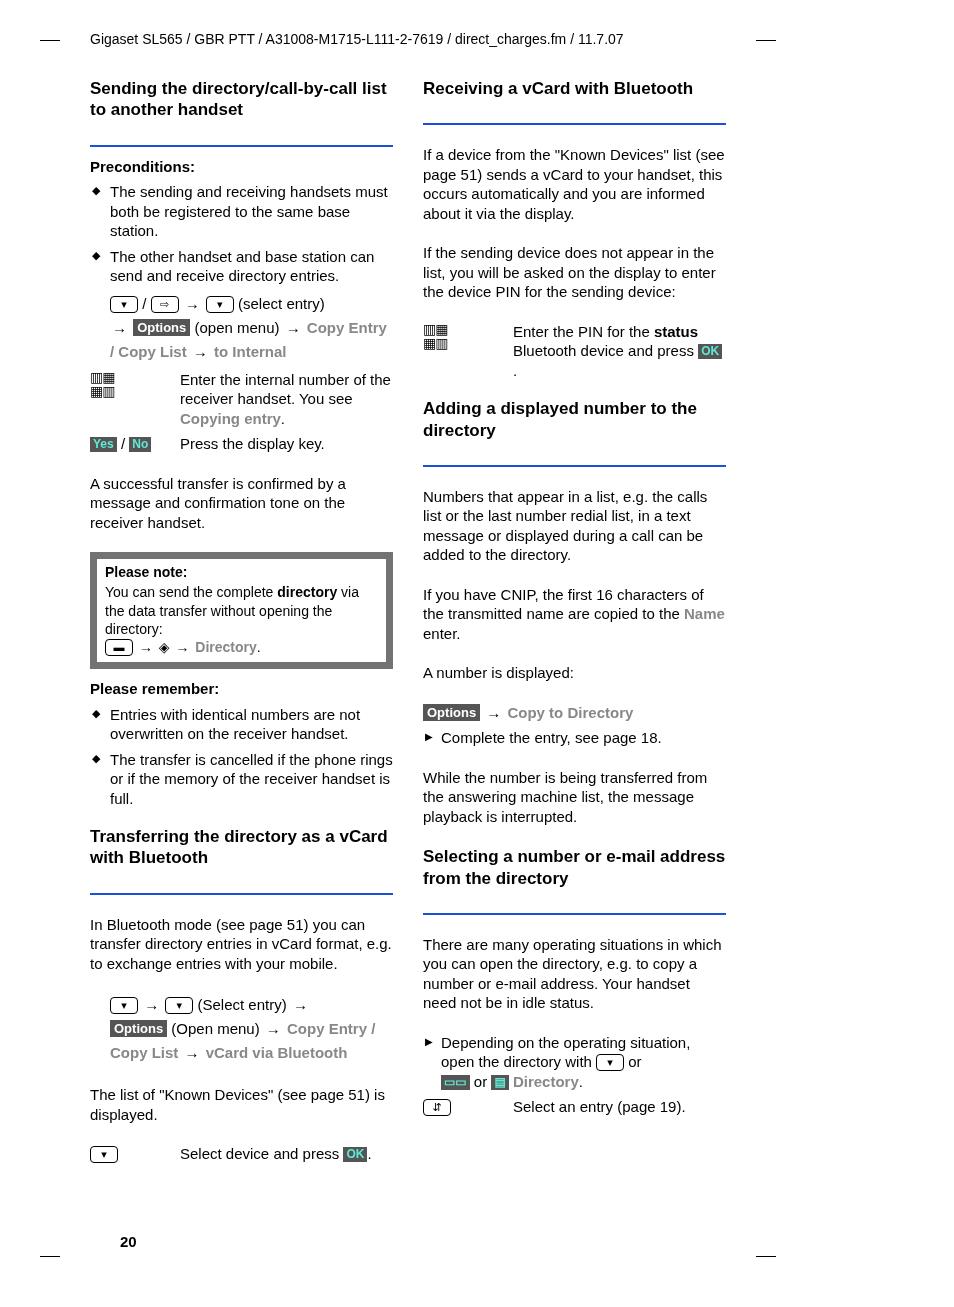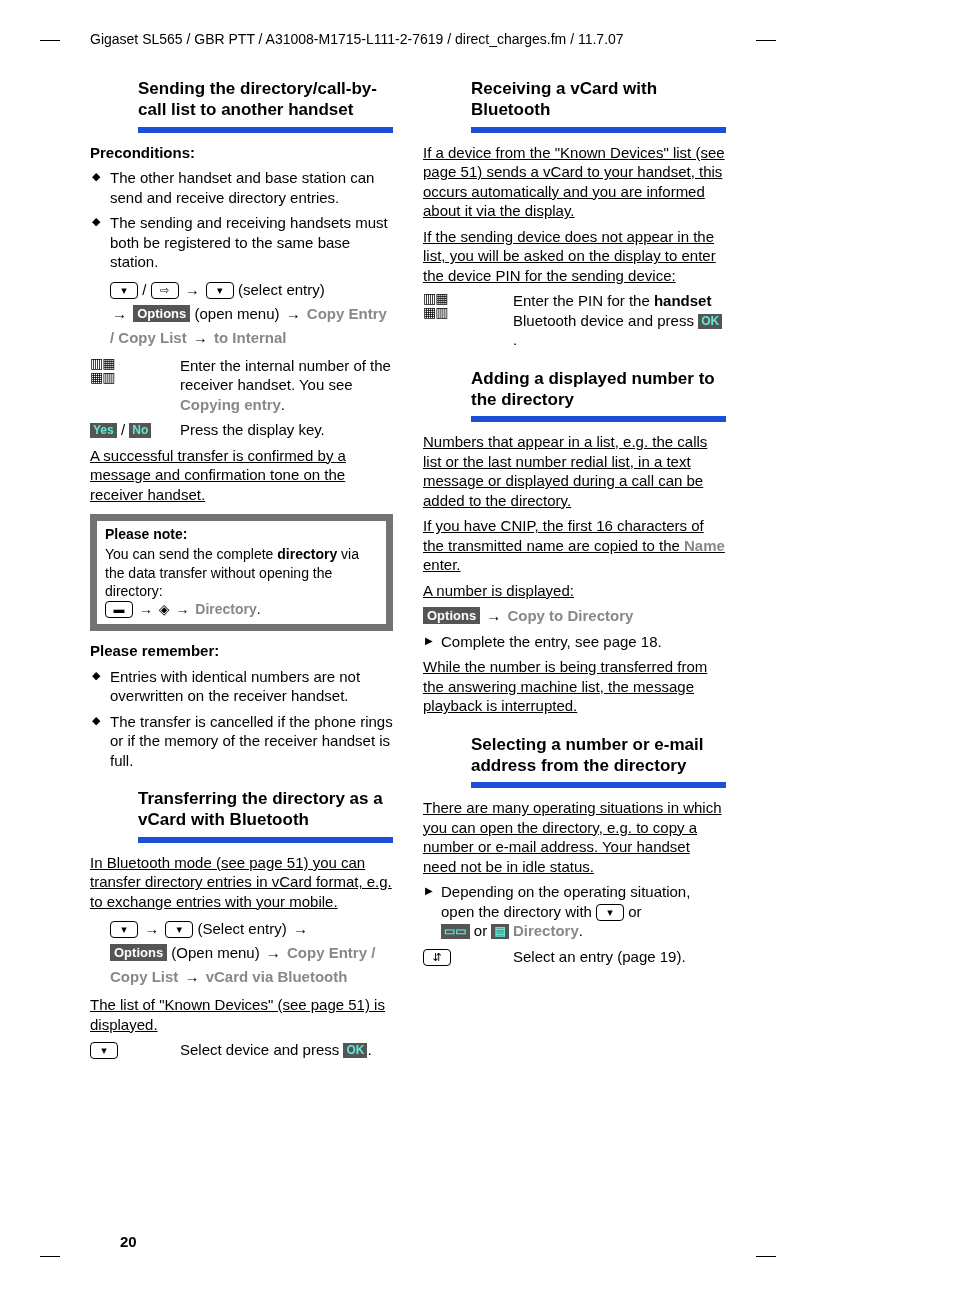--- a/index.html
+++ b/index.html
@@ -55,31 +55,30 @@
     flex: 1;
     min-width: 0;
   }
   h2 {
     font-size: 17px;
     font-weight: bold;
     margin: 0 0 4px 0;
     line-height: 1.25;
   }
   .h2-rule {
-    border-bottom: 6px solid #1d4ed8;
+    border-bottom: 2px solid #1d4ed8;
     margin-bottom: 10px;
-    padding-bottom: 2px;
-    margin-left: 48px;
+    padding-bottom: 20px;
   }
   h3 {
     font-size: 15px;
     font-weight: bold;
     margin: 10px 0 6px 0;
   }
-  p { margin: 6px 0; text-decoration: underline; }
+  p { margin: 20px 0; }
   ul.diamond {
     list-style: none;
     padding: 0;
     margin: 4px 0;
   }
   ul.diamond li {
     position: relative;
     padding-left: 20px;
     margin-bottom: 6px;
   }
@@ -191,22 +190,22 @@
 
   <div class="columns">
 
     <div class="col">
       <div class="h2-rule">
         <h2>Sending the directory/call-by-call list to another handset</h2>
       </div>
 
       <h3>Preconditions:</h3>
       <ul class="diamond">
+        <li>The sending and receiving handsets must both be registered to the same base station.</li>
         <li>The other handset and base station can send and receive directory entries.</li>
-        <li>The sending and receiving handsets must both be registered to the same base station.</li>
       </ul>
 
       <div class="step-block">
         <span class="icon-key">▾</span>
         <span> / </span>
         <span class="icon-key">⇨</span>
         <span class="arrow">→</span>
         <span class="icon-key">▾</span>
         <span>(select entry)</span><br>
         <span class="arrow">→</span>
@@ -292,21 +291,21 @@
     <div class="col">
       <div class="h2-rule">
         <h2>Receiving a vCard with Bluetooth</h2>
       </div>
       <p>If a device from the "Known Devices" list (see page 51) sends a vCard to your handset, this occurs automatically and you are informed about it via the display.</p>
       <p>If the sending device does not appear in the list, you will be asked on the display to enter the device PIN for the sending device:</p>
 
       <div class="def-row">
         <div class="def-icon"><span class="keypad-icon">▥▦<br>▦▥</span></div>
         <div class="def-body">
-          <span>Enter the PIN for the </span><b>handset</b><span> Bluetooth device and press </span><span class="inv-label-sm">OK</span><span>.</span>
+          <span>Enter the PIN for the </span><b>status</b><span> Bluetooth device and press </span><span class="inv-label-sm">OK</span><span>.</span>
         </div>
       </div>
 
 
       <div class="h2-rule" style="margin-top:18px">
         <h2>Adding a displayed number to the directory</h2>
       </div>
       <p>Numbers that appear in a list, e.g. the calls list or the last number redial list, in a text message or displayed during a call can be added to the directory.</p>
       <p>
         <span>If you have CNIP, the first 16 characters of the transmitted name are copied to the </span><span class="menu-text">Name</span><span> enter.</span>

